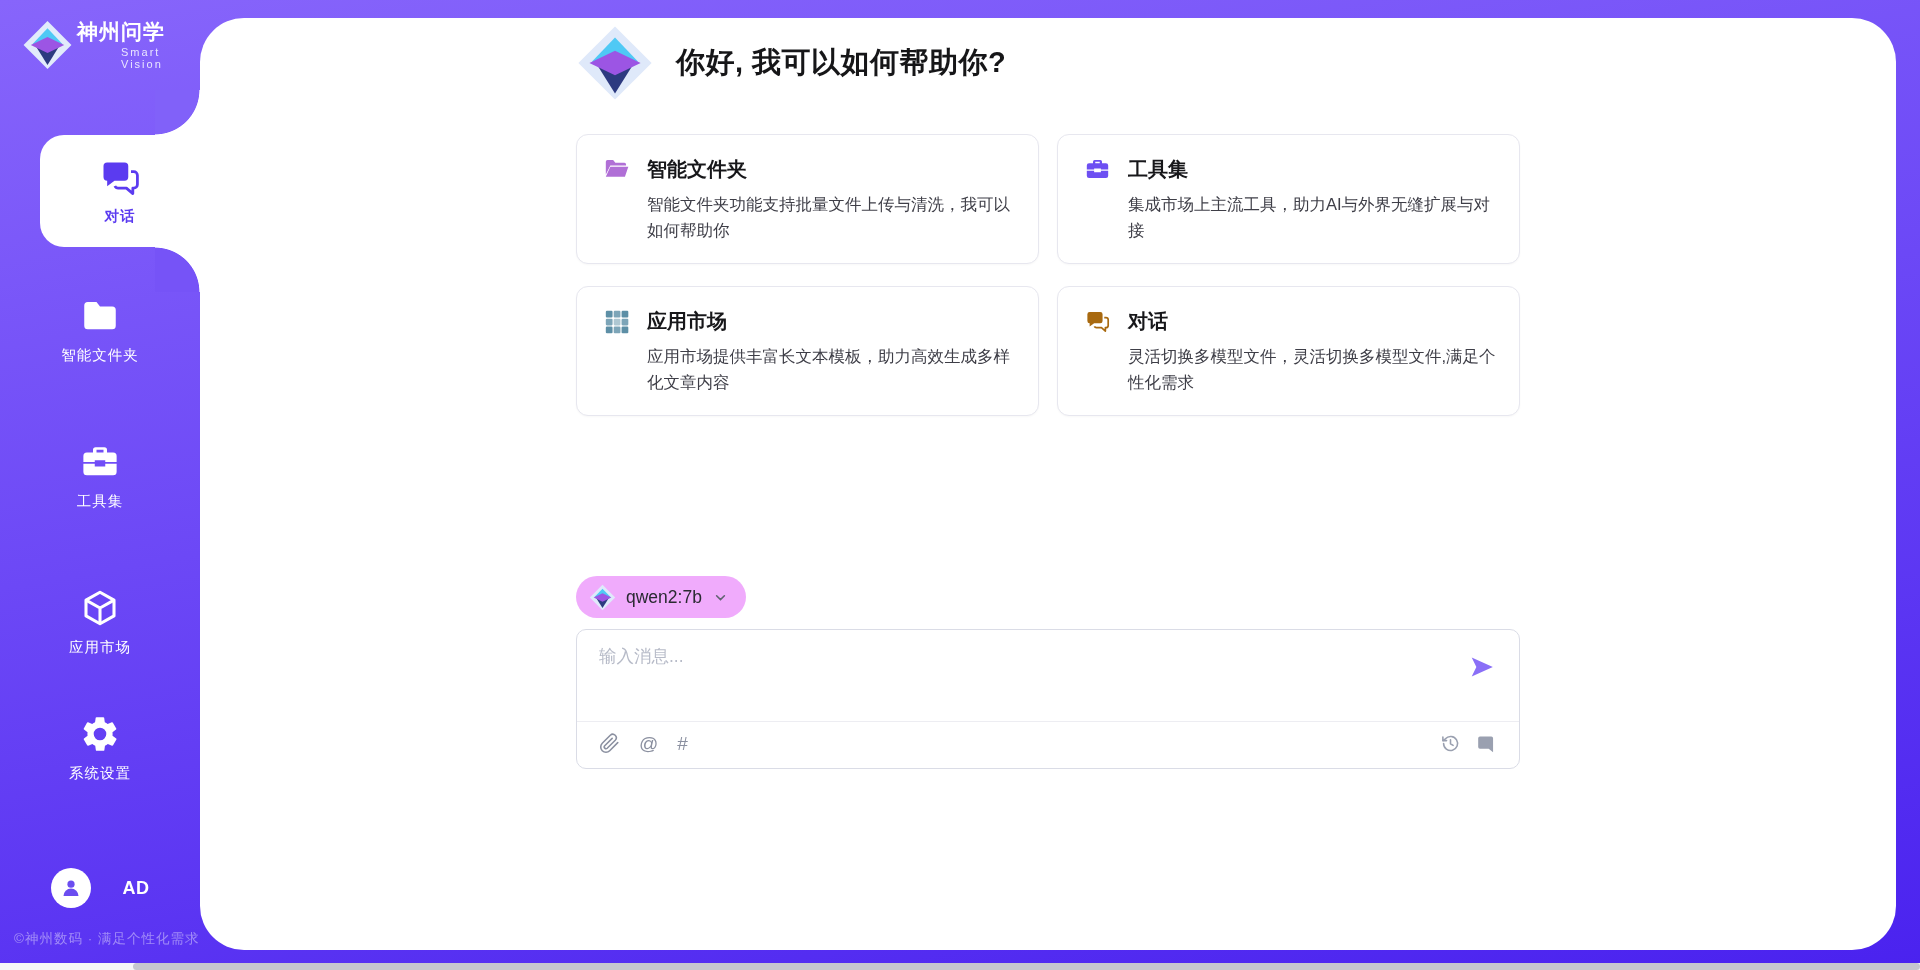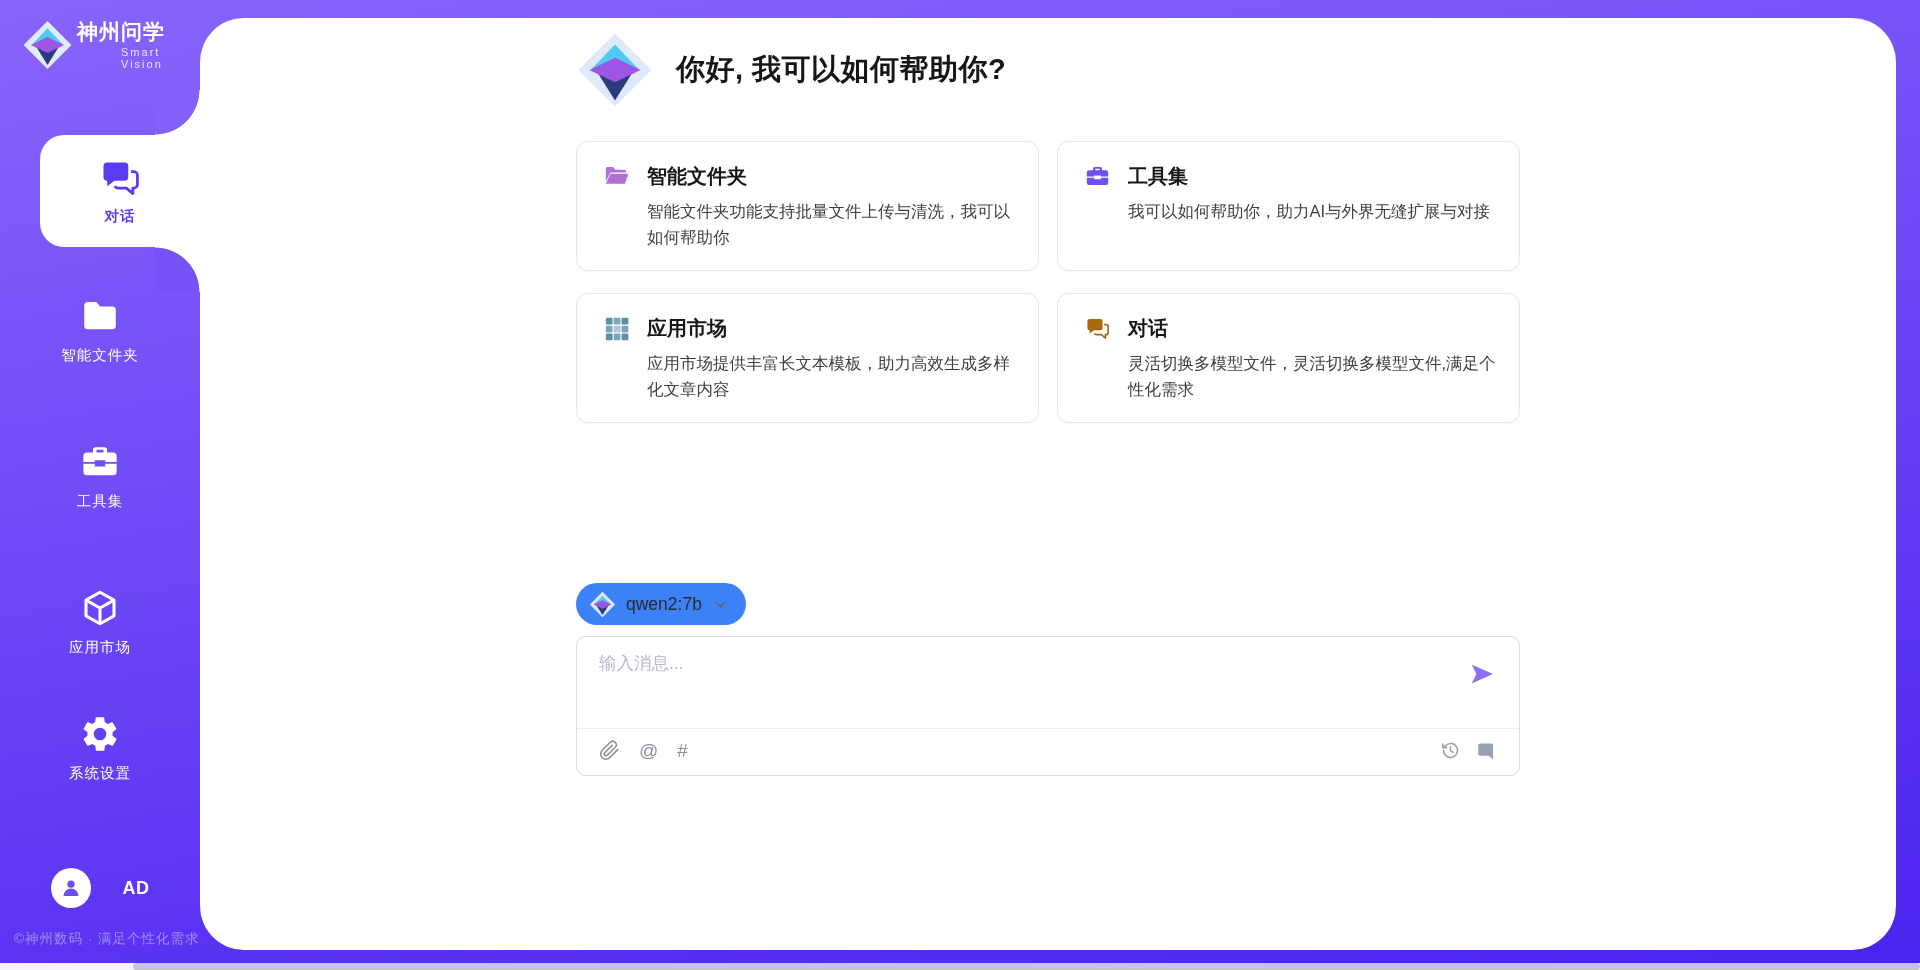--- a/index.html
+++ b/index.html
@@ -32,38 +32,38 @@
   .ni-2{top:274px;}.ni-3{top:420px;}.ni-4{top:566px;}.ni-5{top:692px;}
   .user-row{position:absolute;top:868px;left:0;width:200px;display:flex;align-items:center;
     justify-content:center;gap:32px;cursor:pointer;}
   .avatar-circle{width:40px;height:40px;border-radius:50%;background:#fff;display:flex;
     align-items:center;justify-content:center;}
   .avatar-circle svg{width:24px;height:24px;}
   .user-name{color:#fff;font-size:18px;font-weight:600;letter-spacing:.5px;}
   .copyright{position:absolute;top:930px;left:14px;white-space:nowrap;font-size:13.5px;
     color:rgba(255,255,255,.42);letter-spacing:1px;}
   
-  .content{width:944px;margin:13px auto;position:relative;}
+  .content{width:944px;margin:6px auto;position:relative;}
   .greeting{display:flex;align-items:center;gap:22px;}
   .greeting .logo-svg{width:78px;height:78px;}
   .greeting h1{font-size:29px;font-weight:700;color:#161618;margin:0;letter-spacing:.5px;}
   .cards{margin-top:32px;display:grid;grid-template-columns:1fr 1fr;gap:22px 18px;}
   .card{background:#fff;border:1px solid #e7e7ef;border-radius:12px;box-sizing:border-box;
     padding:21px 22px 20px 26px;min-height:128px;box-shadow:0 1px 2px rgba(20,20,40,.03);cursor:pointer;}
   .card-head{display:flex;align-items:center;gap:17px;}
   .card-head svg{width:27px;height:27px;flex:none;}
   .card-title{font-size:20px;font-weight:700;color:#17171a;}
   .card-desc{margin:9px 0 0 44px;font-size:16.5px;line-height:1.55;color:#3e3e47;max-width:400px;}
   .icon-folder-open{color:#b06fd6;}
   .icon-toolbox-card{color:#6d4ff2;}
   .icon-grid{color:#5d8fa6;}
   .icon-chat-card{color:#a8690f;}
   
   .model-pill{margin-top:160px;display:inline-flex;align-items:center;gap:10px;height:42px;
-    padding:0 17px 0 13px;background:#3b82f6;border-radius:22px;cursor:pointer;}
+    padding:0 17px 0 13px;background:#f0abfc;border-radius:22px;cursor:pointer;}
   .model-pill .logo-svg{width:27px;height:27px;}
   .model-label{font-size:17.5px;color:#2a2a32;}
   .model-pill .chev{width:17px;height:17px;}
   .composer{margin-top:11px;height:140px;border:1px solid #dadce6;border-radius:10px;
     position:relative;box-sizing:border-box;background:#fff;}
   .composer textarea{position:absolute;top:14px;left:22px;right:70px;width:calc(100% - 92px);
     height:68px;border:none;outline:none;resize:none;background:transparent;padding:0;
     font-family:"Liberation Sans","DejaVu Sans",sans-serif;font-size:17.5px;color:#701a75;}
   .composer textarea::placeholder{color:#b7bbc8;}
   .send-btn{position:absolute;right:24px;top:24px;width:26px;height:26px;color:#8a6ff7;cursor:pointer;}
@@ -178,21 +178,21 @@
         <div class="card-desc">智能文件夹功能支持批量文件上传与清洗，我可以如何帮助你</div>
       </div>
 
       <div class="card">
         <div class="card-head">
           <svg class="icon-toolbox-card" viewBox="0 0 48 48">
             <path fill="currentColor" d="M19 7h10a3 3 0 0 1 3 3v3h7a4 4 0 0 1 4 4v7H30v-2h-12v2H5v-7a4 4 0 0 1 4-4h7v-3a3 3 0 0 1 3-3zm1 6h8v-3h-8zM5 26h13v3h12v-3h13v9a4 4 0 0 1-4 4H9a4 4 0 0 1-4-4z"></path>
           </svg>
           <span class="card-title">工具集</span>
         </div>
-        <div class="card-desc">我可以如何帮助你，助力AI与外界无缝扩展与对接</div>
+        <div class="card-desc">集成市场上主流工具，助力AI与外界无缝扩展与对接</div>
       </div>
 
       <div class="card">
         <div class="card-head">
           <svg class="icon-grid" viewBox="0 0 48 48">
             <rect x="5" y="5" width="12" height="12" rx="2" fill="currentColor"></rect>
             <rect x="19" y="5" width="12" height="12" rx="2" fill="currentColor" opacity=".8"></rect>
             <rect x="33" y="5" width="12" height="12" rx="2" fill="currentColor"></rect>
             <rect x="5" y="19" width="12" height="12" rx="2" fill="currentColor" opacity=".8"></rect>
             <rect x="19" y="19" width="12" height="12" rx="2" fill="currentColor" opacity=".5"></rect>

